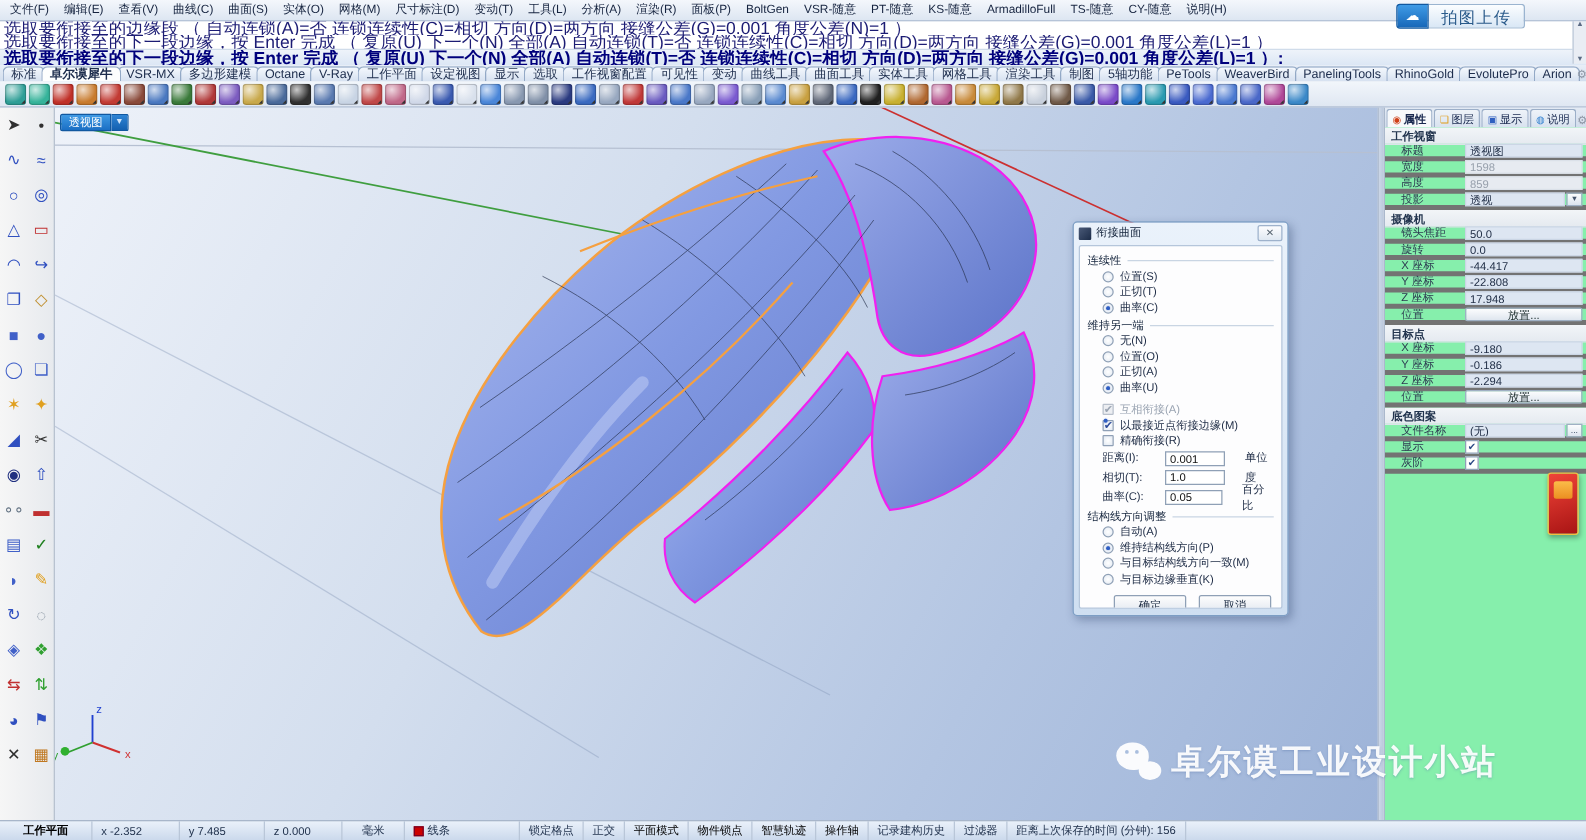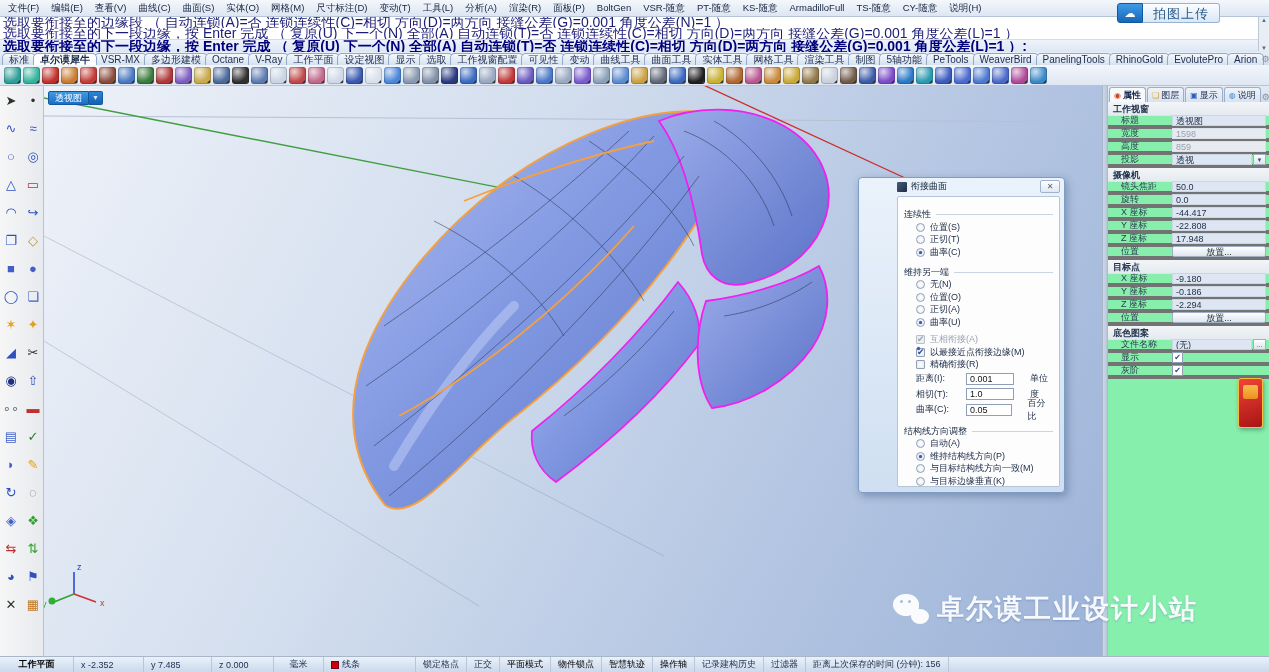--- a/index.html
+++ b/index.html
@@ -81,30 +81,30 @@
   .prop-row.cls-dropdown .drop-btn { display:block; }
   .prop-row.cls-button .prop-value { background:linear-gradient(#fcfdfe,#dfe6ef); border:1px solid #9fb0c4; border-radius:2px;
     text-align:center; color:#233; }
   .prop-row.cls-check .prop-value { flex:none; width:11px; height:11px; background:#fff; border:1px solid #8fa0b6;
     text-align:center; font-size:8px; line-height:10px; color:#2c4a86; padding:0; }
   .prop-row.cls-file .file-btn { display:block; }
   .file-btn { display:none; width:13px; height:11px; margin-left:1px; border:1px solid #9fb0c4; flex:none;
     background:linear-gradient(#fcfdfe,#dce4ef); font-size:7px; color:#44546c; text-align:center; line-height:9px; }
 
   
-  .dialog { position:absolute; left:858px; top:177px; width:207px; height:316px; z-index:20;
+  .dialog { position:absolute; left:858px; top:177px; width:173px; height:316px; z-index:20;
     background:linear-gradient(#eaf2fb,#cfdff1); border:1px solid #7d9ec4; border-radius:4px;
-    box-shadow:2px 3px 8px rgba(30,50,90,.35); font-size:9px; color:#1c2a44;padding-left:34px; }
+    box-shadow:2px 3px 8px rgba(30,50,90,.35); font-size:9px; color:#1c2a44; }
   .dlg-title { height:17px; display:flex; align-items:center; padding:0 4px; }
   .dlg-title-icon { width:10px; height:10px; background:linear-gradient(135deg,#4a5a78,#1c2c48); border-radius:1px; margin-right:4px; }
   .dlg-title-text { flex:1; font-size:9px; color:#102038; }
   .dlg-close { width:20px; height:13px; border:1px solid #9eb2cc; border-radius:2px; background:linear-gradient(#fdfdfe,#dfe8f2);
     color:#55636f; font-size:8px; line-height:11px; text-align:center; cursor:pointer; }
   .dlg-body { margin:1px 4px 4px 4px; height:291px; background:#fdfdfe; border:1px solid #b5c6db; border-radius:2px; padding:4px 6px 4px 6px; overflow:hidden; }
-  .grp { display:flex; align-items:center; gap:5px; height:13px; margin-top:7px; color:#14243c; }
+  .grp { display:flex; align-items:center; gap:5px; height:13px; margin-top:1px; color:#14243c; }
   .grp-line { flex:1; height:1px; background:#c9d5e3; }
   .opt { display:flex; align-items:center; gap:5px; height:12.5px; padding-left:12px; cursor:pointer; }
   .bullet { width:9px; height:9px; flex:none; border:1px solid #8fa0b6; border-radius:50%;
     background:radial-gradient(#ffffff,#e2e9f2); position:relative; }
   .opt.cls-on .bullet::after { content:""; position:absolute; left:2px; top:2px; width:3px; height:3px; border-radius:50%; background:#2f5ec4; box-shadow:0 0 1px #2f5ec4; }
   .chk .bullet { border-radius:1px; }
   .chk.cls-on .bullet::after, .chk.cls-on-dim .bullet::after { content:"✔"; position:absolute; left:0px; top:-2px; font-size:9px; color:#2c4a9a; }
   .chk.cls-on-dim { color:#9aa4b2; }
   .chk.cls-on-dim .bullet { background:#eceef2; border-color:#b8c0cc; }
   .chk.cls-on-dim .bullet::after { color:#9aa4b2; }

